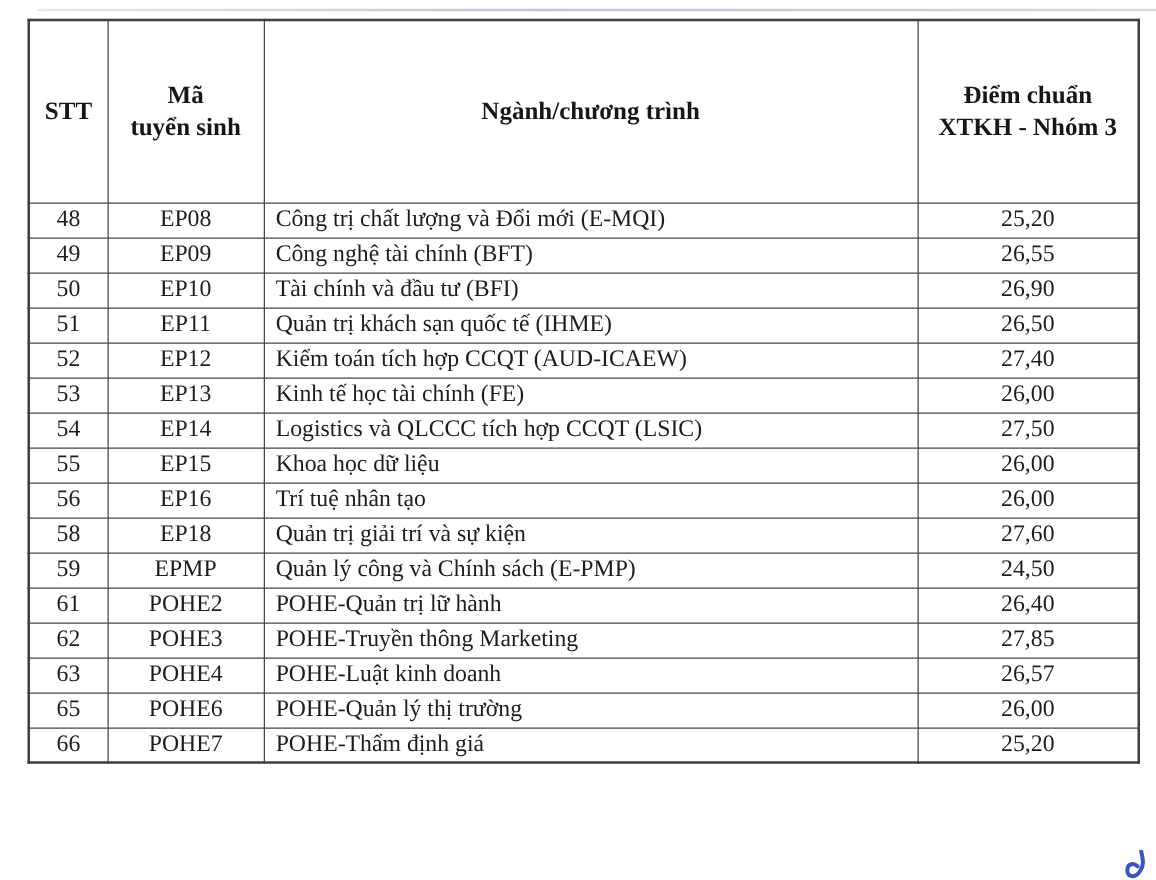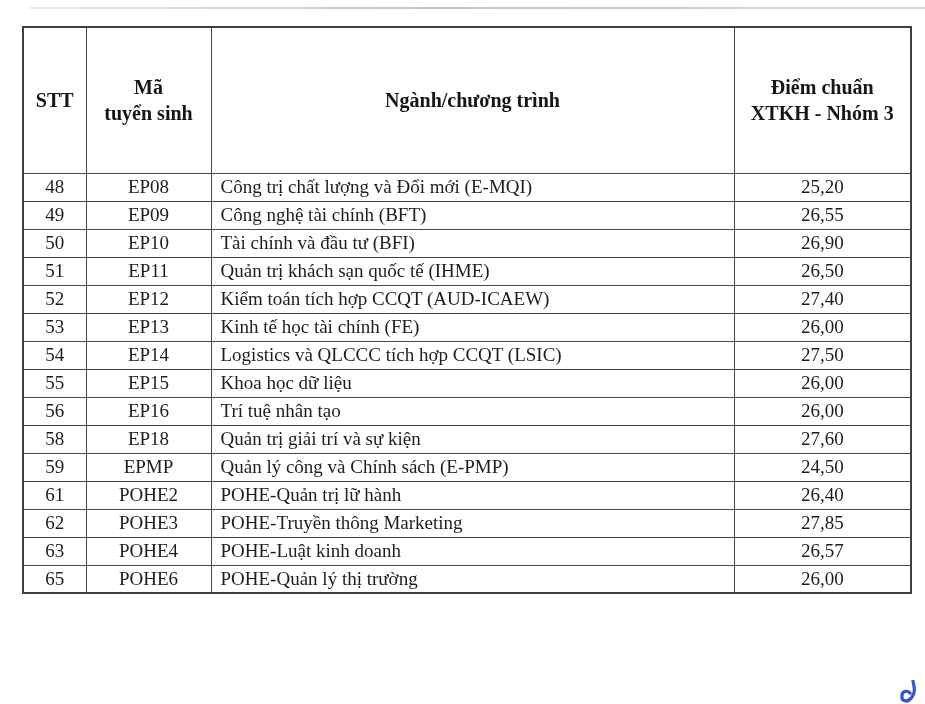--- a/index.html
+++ b/index.html
@@ -20,21 +20,21 @@
     left: 30px;
     top: 7px;
     width: 895px;
     height: 2px;
     background: linear-gradient(to right, rgba(160,168,178,0.25), rgba(140,150,165,0.55) 45%, rgba(150,158,170,0.4));
     pointer-events: none;
   }
   table.score-table {
     position: absolute;
     left: 22px;
-    top: 26px;
+    top: 15px;
     border-collapse: collapse;
     table-layout: fixed;
     width: 888px;
     border: 2px solid #3f3f42;
   }
   .score-table th, .score-table td {
     border: 1.6px solid #46464a;
     overflow: hidden;
     white-space: nowrap;
   }
@@ -178,20 +178,26 @@
           <td class="col-ma">POHE4</td>
           <td class="col-nganh">POHE-Luật kinh doanh</td>
           <td class="col-diem">26,57</td>
         </tr>
         <tr>
           <td class="col-stt">65</td>
           <td class="col-ma">POHE6</td>
           <td class="col-nganh">POHE-Quản lý thị trường</td>
           <td class="col-diem">26,00</td>
         </tr>
+        <tr>
+          <td class="col-stt">66</td>
+          <td class="col-ma">POHE7</td>
+          <td class="col-nganh">POHE-Thẩm định giá</td>
+          <td class="col-diem">25,20</td>
+        </tr>
       </tbody>
   </table>
 
   <svg class="ink-mark" viewBox="0 0 26 24" xmlns="http://www.w3.org/2000/svg">
     <path id="ink-path" d="M16,1 C17,7 19,11 15,17 C11,23 4,22 5,15 C5.5,11 10,10 13,13" fill="none" stroke-width="3.2" stroke-linecap="round" stroke="#3a55c2"></path>
   </svg>
 
 </div>
 
 </body></html>

